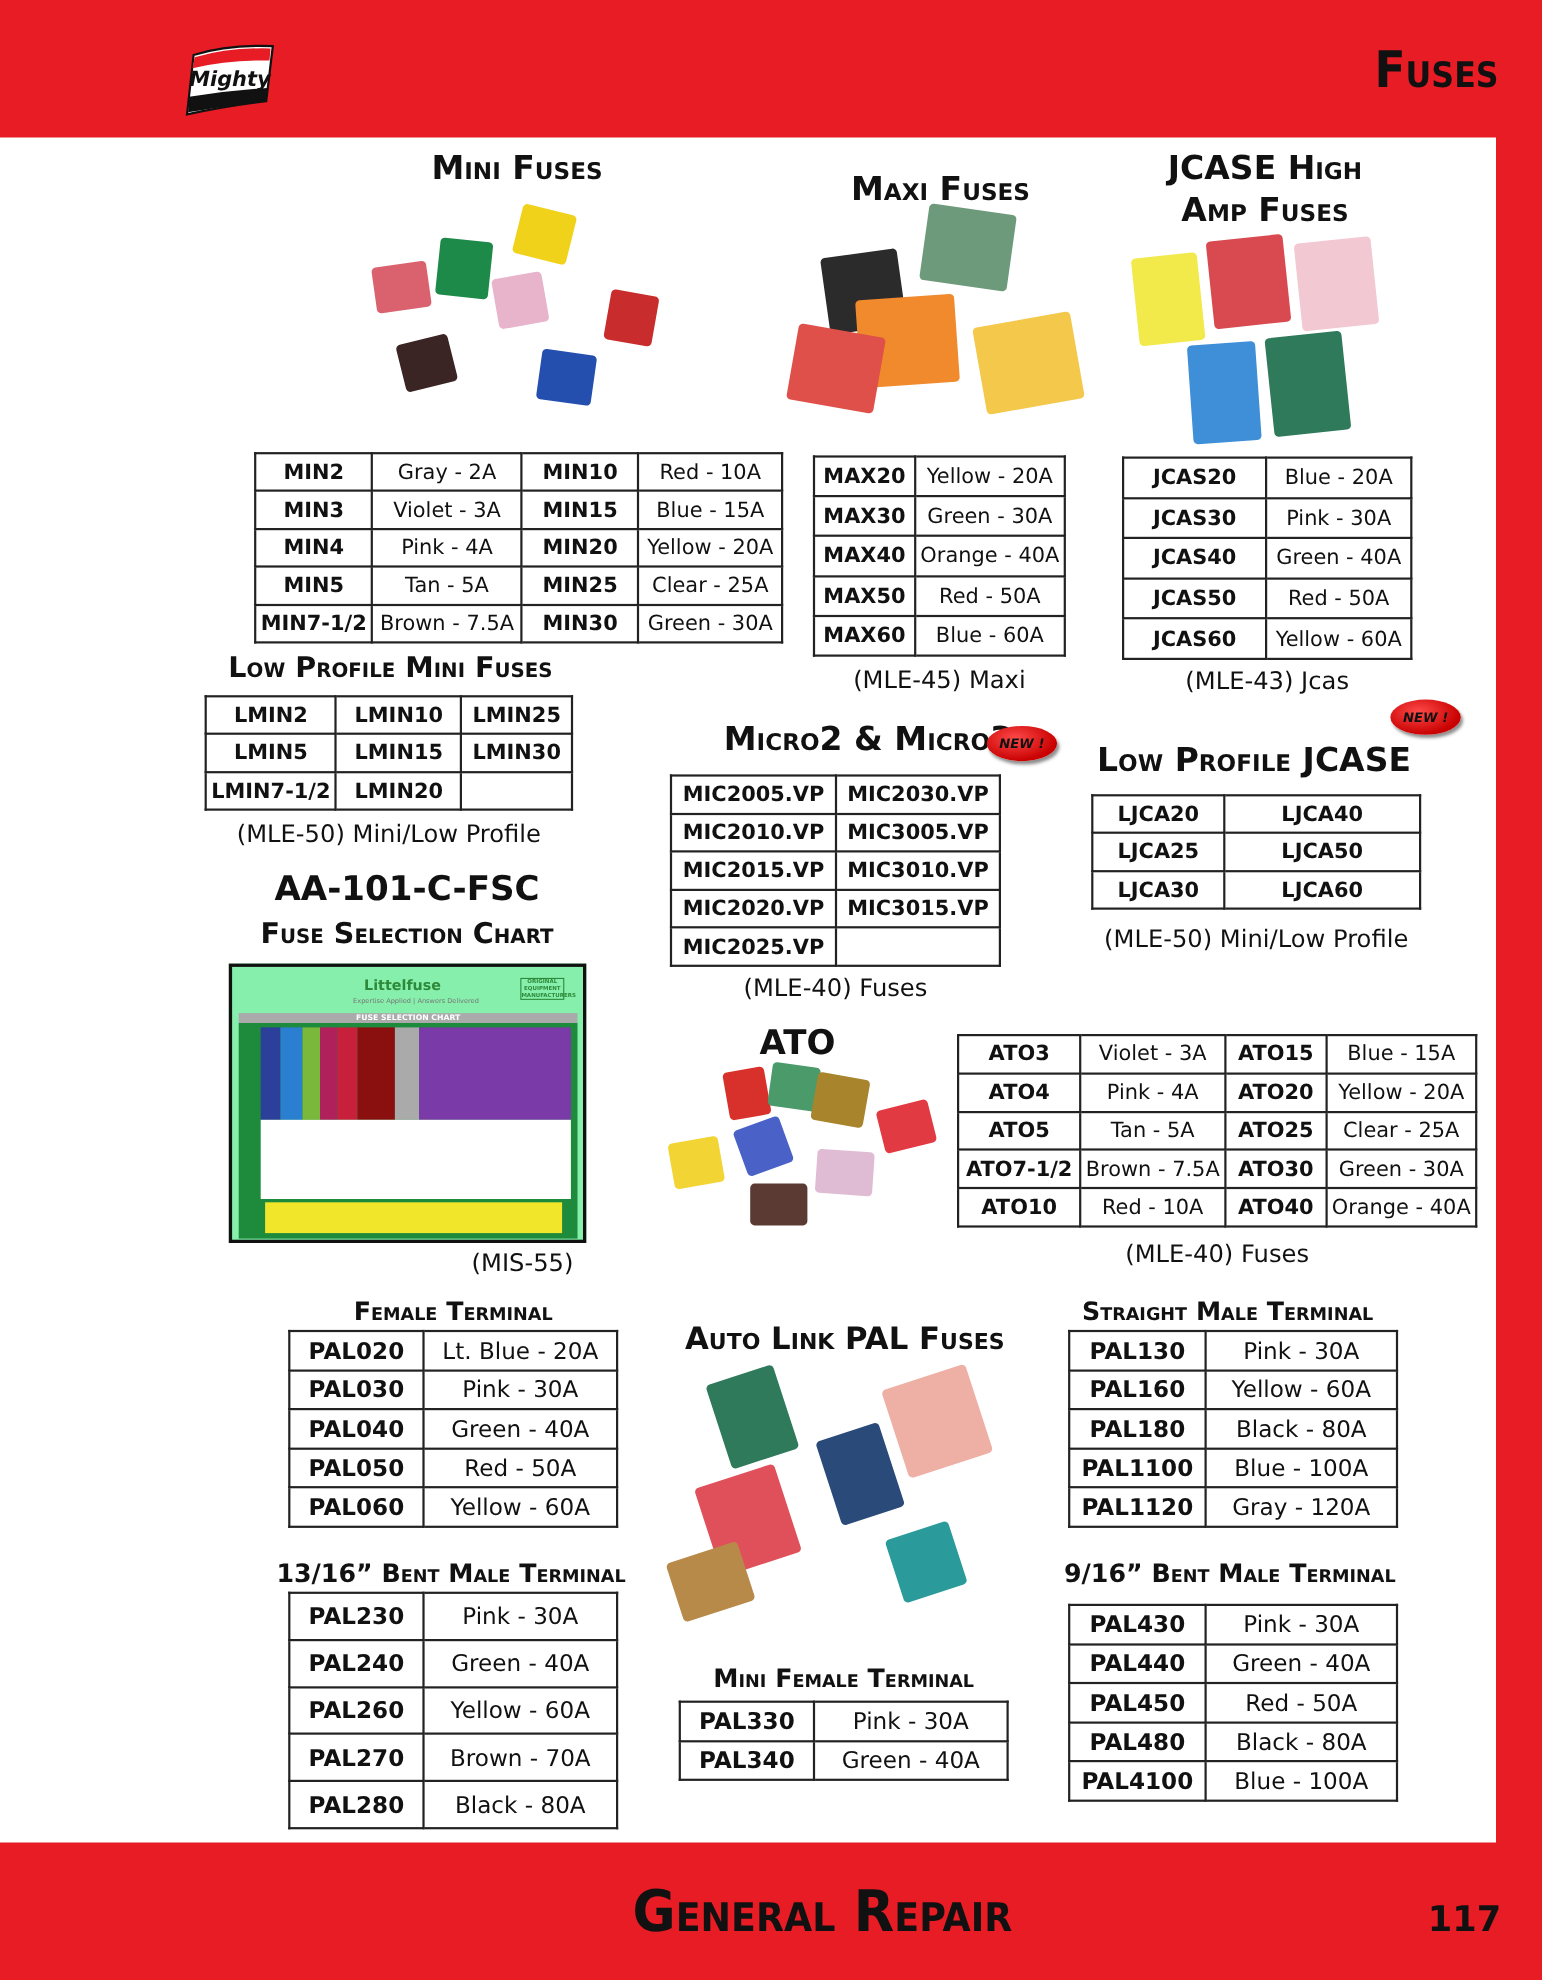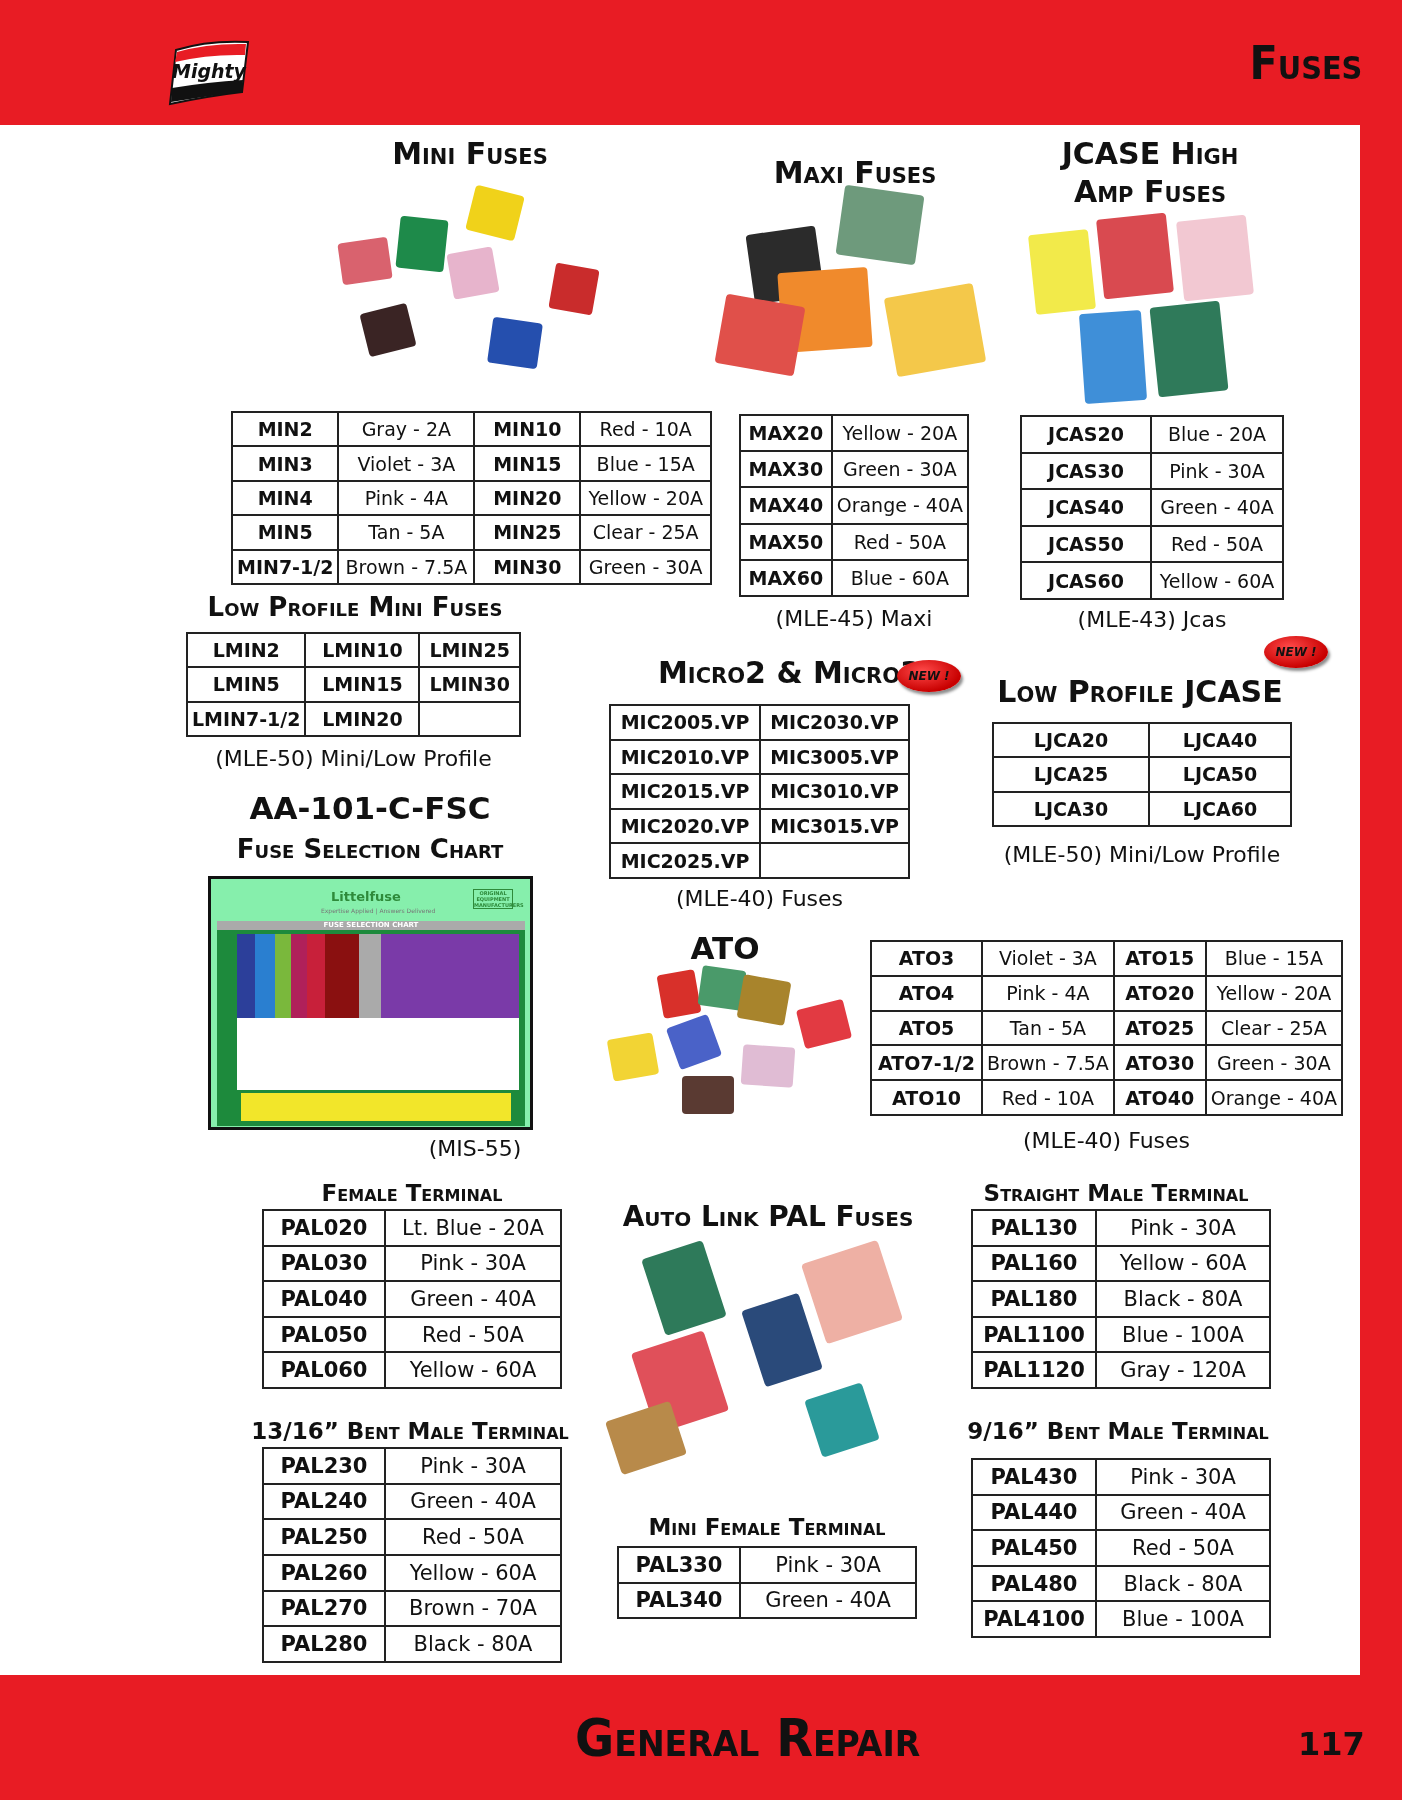--- a/index.html
+++ b/index.html
@@ -233,21 +233,21 @@
       </tr>
 </tbody>
   </table>
 <div class="cap" style="left:609px; top:886px; width:301px;">(MLE-40) Fuses</div>
 
 <div class="new-badge" style="left:1264px; top:636px;">NEW !</div>
 <div class="h big" style="left:990px; top:674px; width:300px;">Low Profile JCASE</div>
 <table class="ft" style="left:992px; top:722px; width:300px; height:105px;">
   <tbody>
       <tr>
-        <td class="code" style="width:156px;">LJCA20</td>
+        <td class="code" style="width:120px;">LJCA20</td>
         <td class="code">LJCA40</td>
       </tr>
   <tr>
         <td class="code">LJCA25</td>
         <td class="code">LJCA50</td>
       </tr>
   <tr>
         <td class="code">LJCA30</td>
         <td class="code">LJCA60</td>
       </tr>
@@ -369,24 +369,20 @@
   <tbody>
       <tr>
         <td class="code" style="width:122px; font-size:21px;">PAL230</td>
         <td style="font-size:21px;">Pink - 30A</td>
       </tr>
   <tr>
         <td class="code" style="font-size:21px;">PAL240</td>
         <td style="font-size:21px;">Green - 40A</td>
       </tr>
   <tr>
-        <td class="code" style="font-size:21px;">PAL250</td>
-        <td style="font-size:21px;">Red - 50A</td>
-      </tr>
-  <tr>
         <td class="code" style="font-size:21px;">PAL260</td>
         <td style="font-size:21px;">Yellow - 60A</td>
       </tr>
   <tr>
         <td class="code" style="font-size:21px;">PAL270</td>
         <td style="font-size:21px;">Brown - 70A</td>
       </tr>
   <tr>
         <td class="code" style="font-size:21px;">PAL280</td>
         <td style="font-size:21px;">Black - 80A</td>

